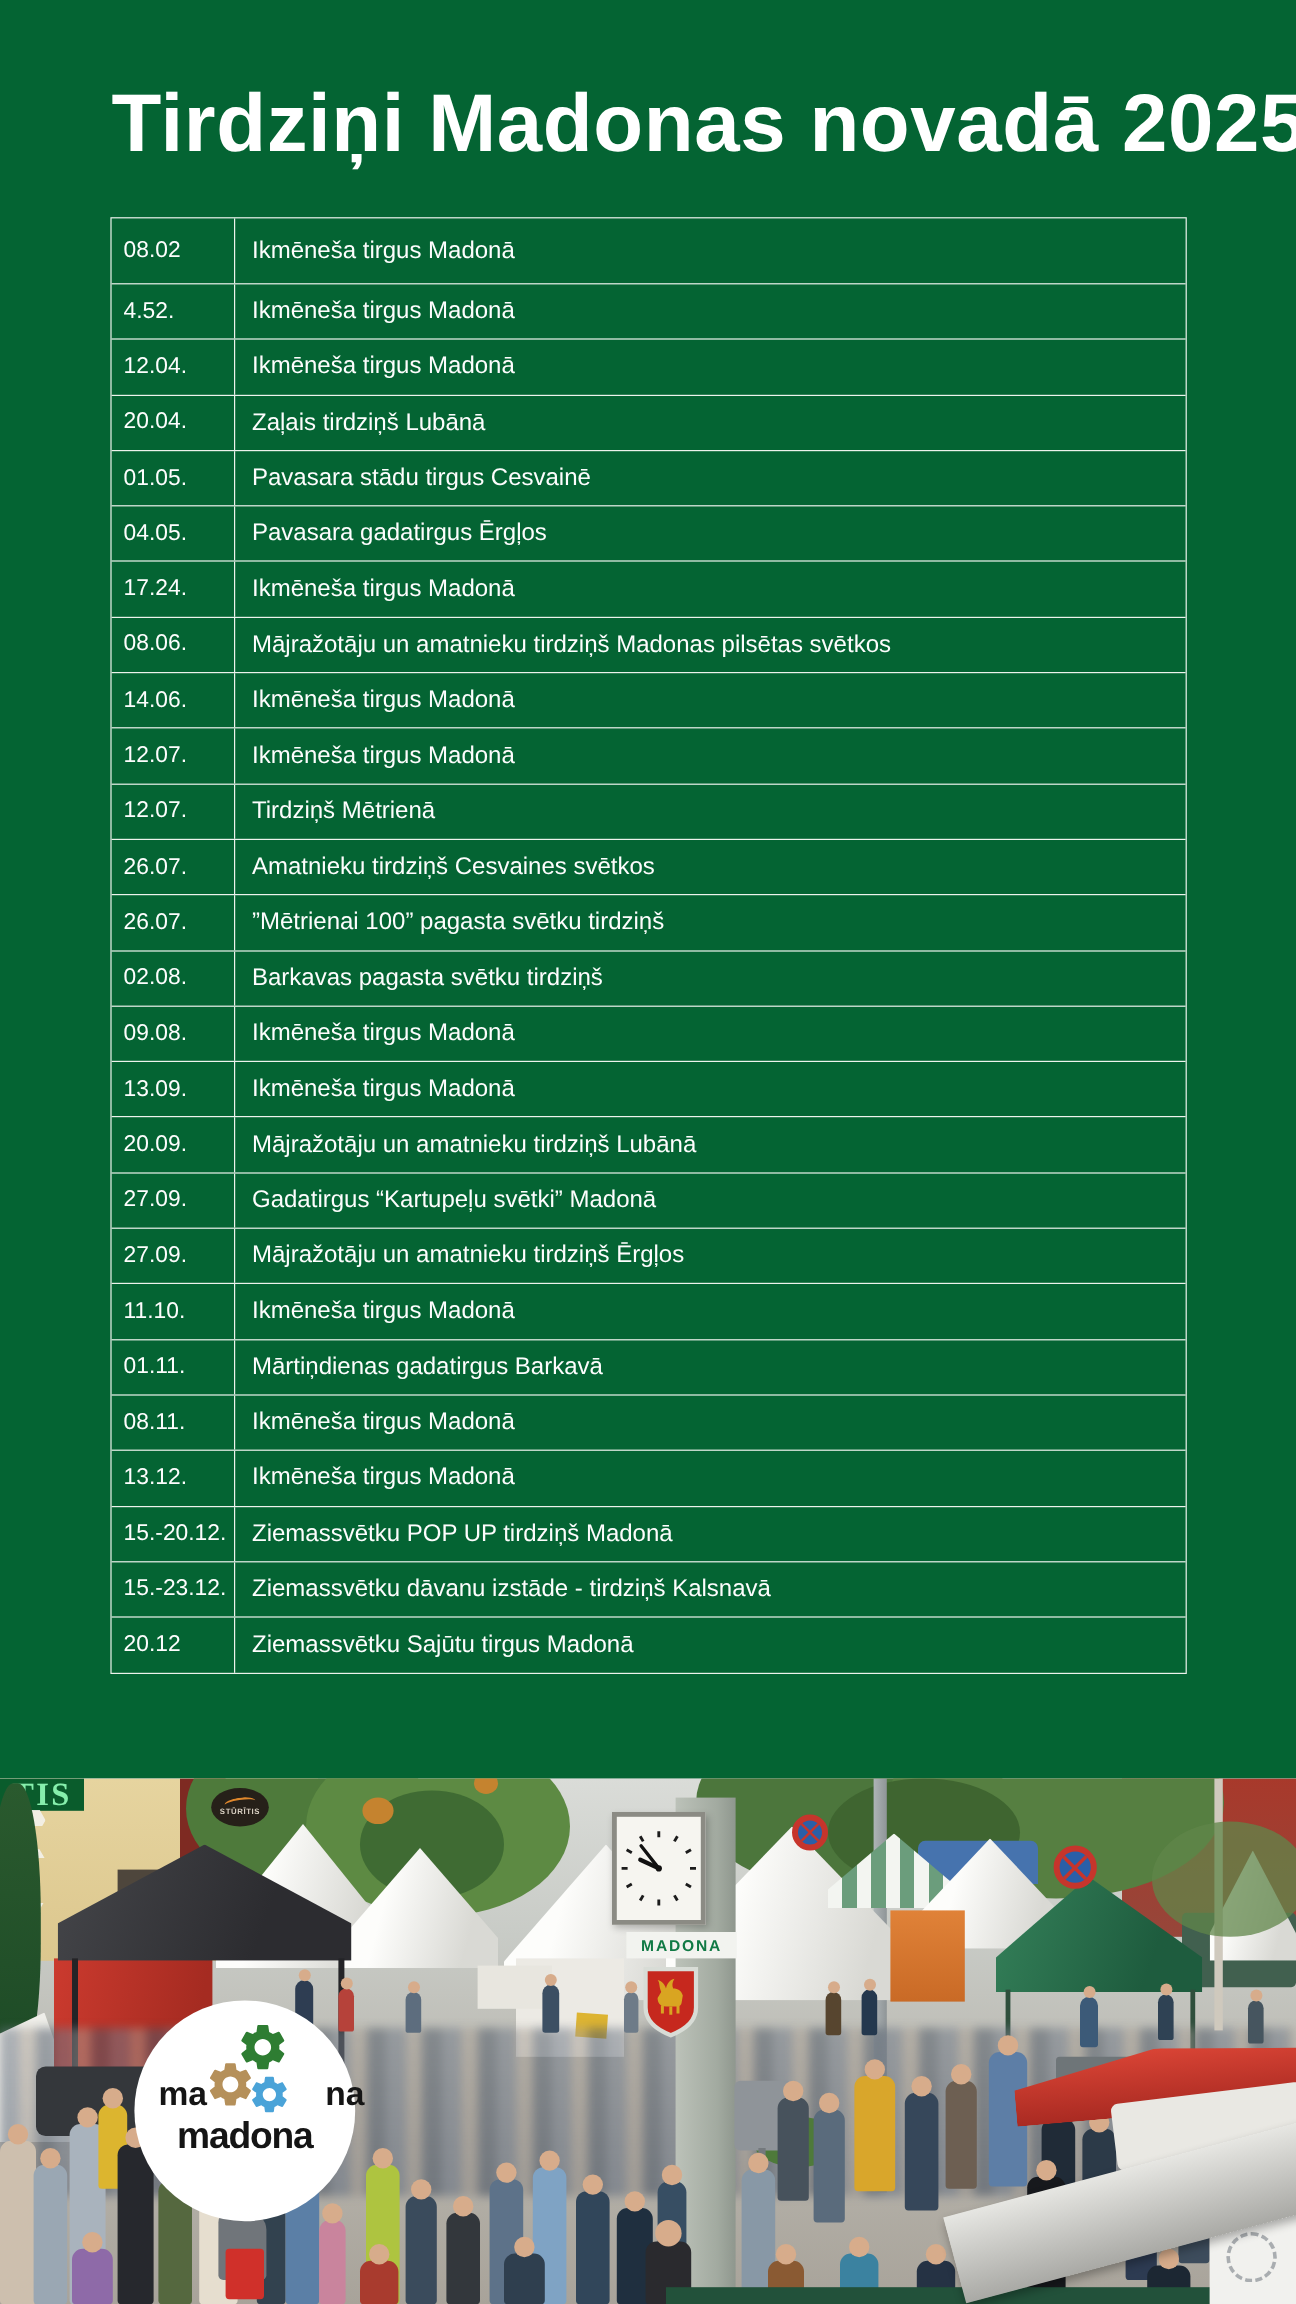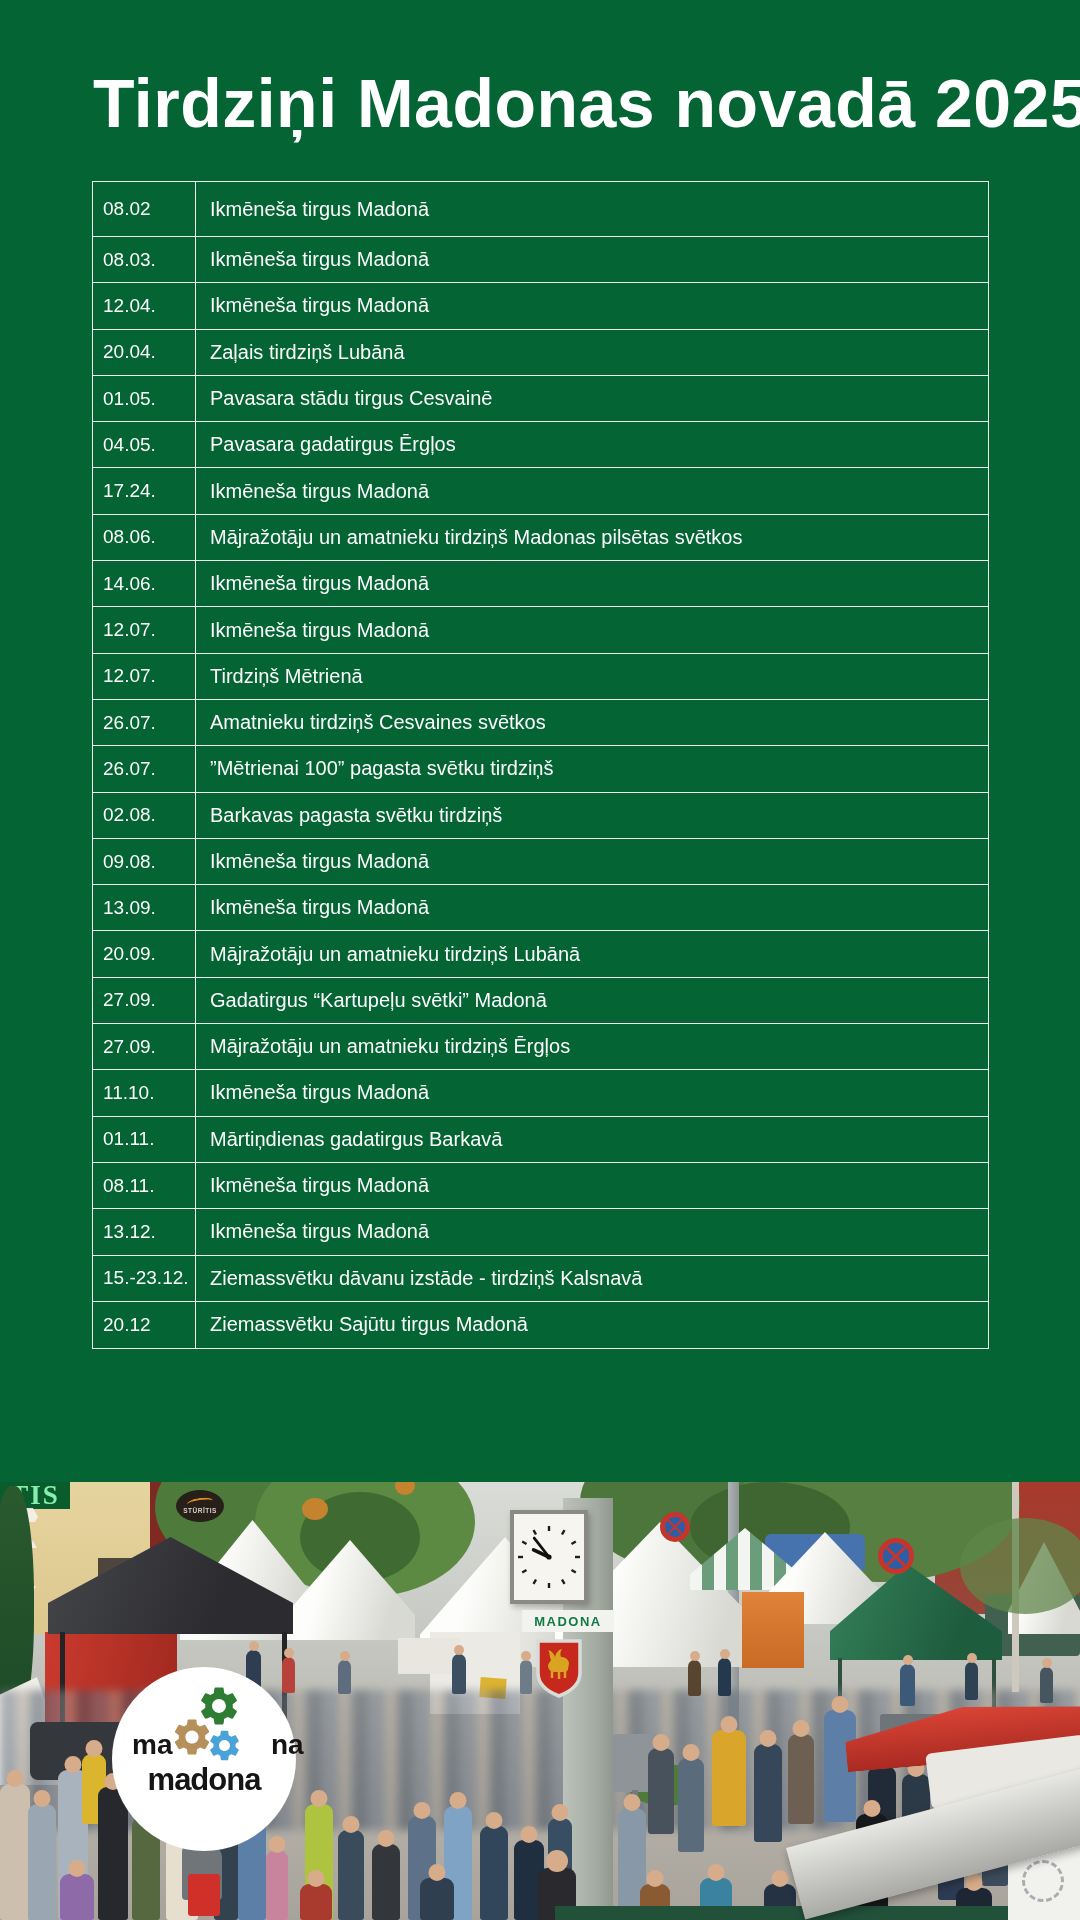--- a/index.html
+++ b/index.html
@@ -65,21 +65,21 @@
 <div class="canvas" style="background: rgb(4, 100, 51);">
 
   <div class="title">Tirdziņi Madonas novadā 2025</div>
 
   <div class="events">
       <div class="r">
         <div class="c cd">08.02</div>
         <div class="c ct">Ikmēneša tirgus Madonā</div>
       </div>
       <div class="r">
-        <div class="c cd">08.03.</div>
+        <div class="c cd">4.52.</div>
         <div class="c ct">Ikmēneša tirgus Madonā</div>
       </div>
       <div class="r">
         <div class="c cd">12.04.</div>
         <div class="c ct">Ikmēneša tirgus Madonā</div>
       </div>
       <div class="r">
         <div class="c cd">20.04.</div>
         <div class="c ct">Zaļais tirdziņš Lubānā</div>
       </div>
@@ -151,20 +151,24 @@
         <div class="c cd">01.11.</div>
         <div class="c ct">Mārtiņdienas gadatirgus Barkavā</div>
       </div>
       <div class="r">
         <div class="c cd">08.11.</div>
         <div class="c ct">Ikmēneša tirgus Madonā</div>
       </div>
       <div class="r">
         <div class="c cd">13.12.</div>
         <div class="c ct">Ikmēneša tirgus Madonā</div>
+      </div>
+      <div class="r">
+        <div class="c cd">15.-20.12.</div>
+        <div class="c ct">Ziemassvētku POP UP tirdziņš Madonā</div>
       </div>
       <div class="r">
         <div class="c cd">15.-23.12.</div>
         <div class="c ct">Ziemassvētku dāvanu izstāde - tirdziņš Kalsnavā</div>
       </div>
       <div class="r">
         <div class="c cd">20.12</div>
         <div class="c ct">Ziemassvētku Sajūtu tirgus Madonā</div>
       </div>
     </div>

